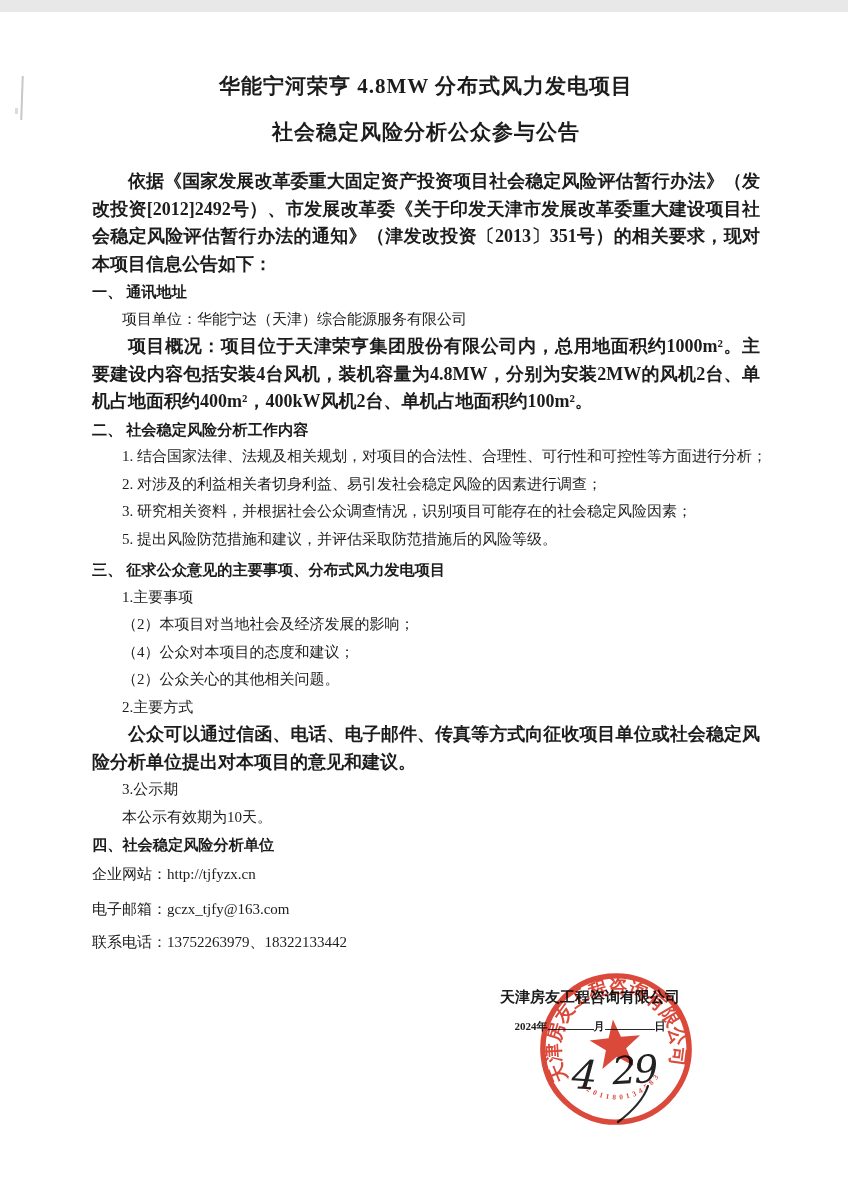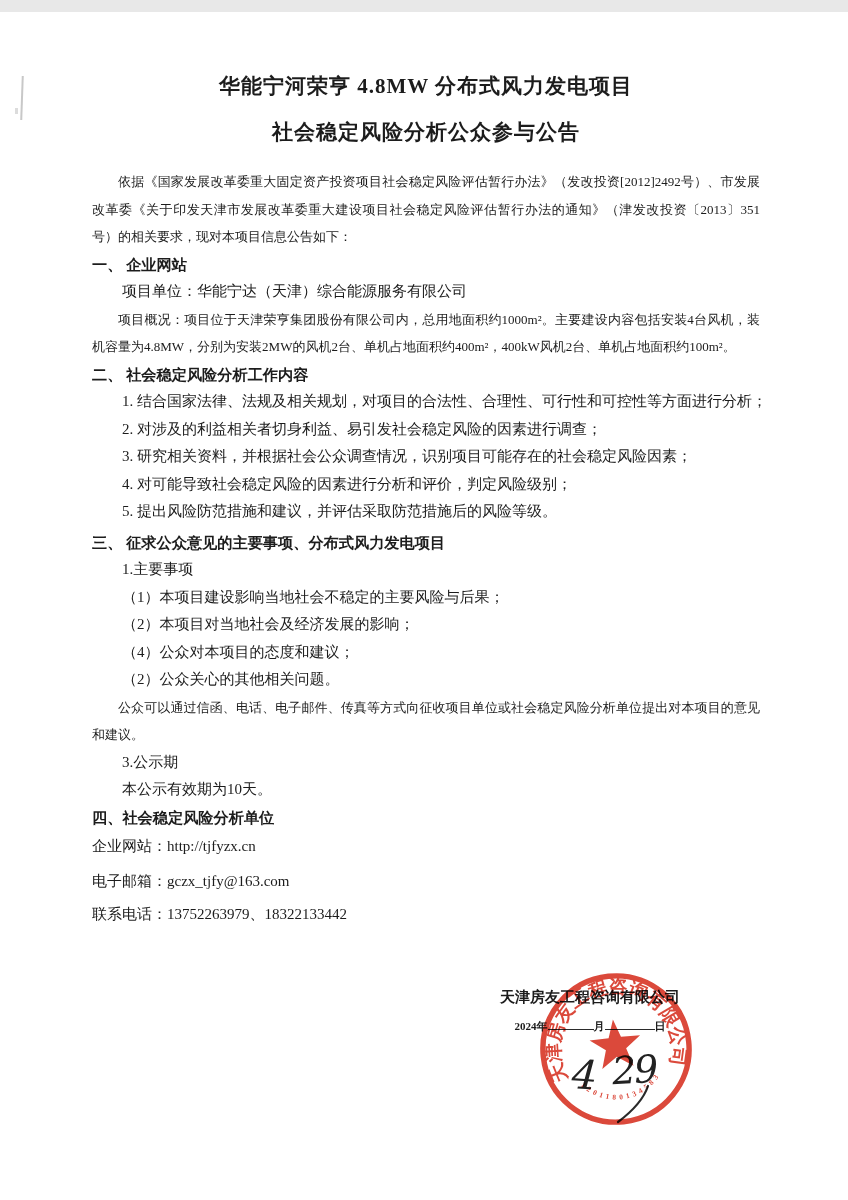--- a/index.html
+++ b/index.html
@@ -11,21 +11,21 @@
     font-family:"Liberation Serif","DejaVu Serif",serif;
     color:#1c1c1c;
     overflow:hidden;
   }
   .content { position:absolute; top:60px; left:92px; width:668px; }
 
   .title { text-align:center; font-size:21px; font-weight:700; line-height:28px; letter-spacing:1px; }
   .title-1 { margin:0 0 18px 0; }
   .title-2 { margin:0 0 22px 0; }
 
-  .para { font-size:13px; line-height:27.5px; text-align:justify; font-weight:400; }
+  .para { font-size:18px; line-height:27.5px; text-align:justify; font-weight:700; }
   .indent { text-indent:2em; }
   .heading { font-size:15.2px; font-weight:700; line-height:27.5px; }
   .line { font-size:15px; line-height:27.5px; font-weight:500; white-space:nowrap; }
   .pad2 { padding-left:2em; }
   .mt3 { margin-top:3px; }
 
   .contact { display:flex; margin-top:4px; }
   .contact-left { width:372px; }
   .contact-right { width:296px; }
   .c-item { font-size:15px; font-weight:500; }
@@ -63,37 +63,36 @@
   <div class="artifact-line"></div>
   <div class="artifact-dot"></div>
 
   <div class="content">
 
     <div class="title title-1">华能宁河荣亨 4.8MW 分布式风力发电项目</div>
     <div class="title title-2">社会稳定风险分析公众参与公告</div>
 
     <p class="para indent" style="margin:0;">依据《国家发展改革委重大固定资产投资项目社会稳定风险评估暂行办法》（发改投资[2012]2492号）、市发展改革委《关于印发天津市发展改革委重大建设项目社会稳定风险评估暂行办法的通知》（津发改投资〔2013〕351号）的相关要求，现对本项目信息公告如下：</p>
 
-    <div class="heading">一、 企业网站</div>
+    <div class="heading">一、 通讯地址</div>
     <div class="line pad2">项目单位：华能宁达（天津）综合能源服务有限公司</div>
     <p class="para indent" style="margin:0;">项目概况：项目位于天津荣亨集团股份有限公司内，总用地面积约1000m²。主要建设内容包括安装4台风机，装机容量为4.8MW，分别为安装2MW的风机2台、单机占地面积约400m²，400kW风机2台、单机占地面积约100m²。</p>
 
     <div class="heading">二、 社会稳定风险分析工作内容</div>
     <div class="line pad2">1. 结合国家法律、法规及相关规划，对项目的合法性、合理性、可行性和可控性等方面进行分析；</div>
     <div class="line pad2">2. 对涉及的利益相关者切身利益、易引发社会稳定风险的因素进行调查；</div>
     <div class="line pad2">3. 研究相关资料，并根据社会公众调查情况，识别项目可能存在的社会稳定风险因素；</div>
-    <div class="line pad2">4. 对可能导致社会稳定风险的因素进行分析和评价，判定风险级别；</div>
     <div class="line pad2">5. 提出风险防范措施和建议，并评估采取防范措施后的风险等级。</div>
 
     <div class="heading mt3">三、 征求公众意见的主要事项、分布式风力发电项目</div>
     <div class="line pad2">1.主要事项</div>
-    <div class="line pad2">（1）本项目建设影响当地社会不稳定的主要风险与后果；</div>
     <div class="line pad2">（2）本项目对当地社会及经济发展的影响；</div>
     <div class="line pad2">（4）公众对本项目的态度和建议；</div>
     <div class="line pad2">（2）公众关心的其他相关问题。</div>
+    <div class="line pad2">2.主要方式</div>
     <p class="para indent" style="margin:0;">公众可以通过信函、电话、电子邮件、传真等方式向征收项目单位或社会稳定风险分析单位提出对本项目的意见和建议。</p>
     <div class="line pad2">3.公示期</div>
     <div class="line pad2">本公示有效期为10天。</div>
 
     <div class="heading">四、社会稳定风险分析单位</div>
 
     <div class="contact">
       <div class="contact-right">
         <div class="c-item cr-1">
           <span>企业网站：</span><span>http://tjfyzx.cn</span>

